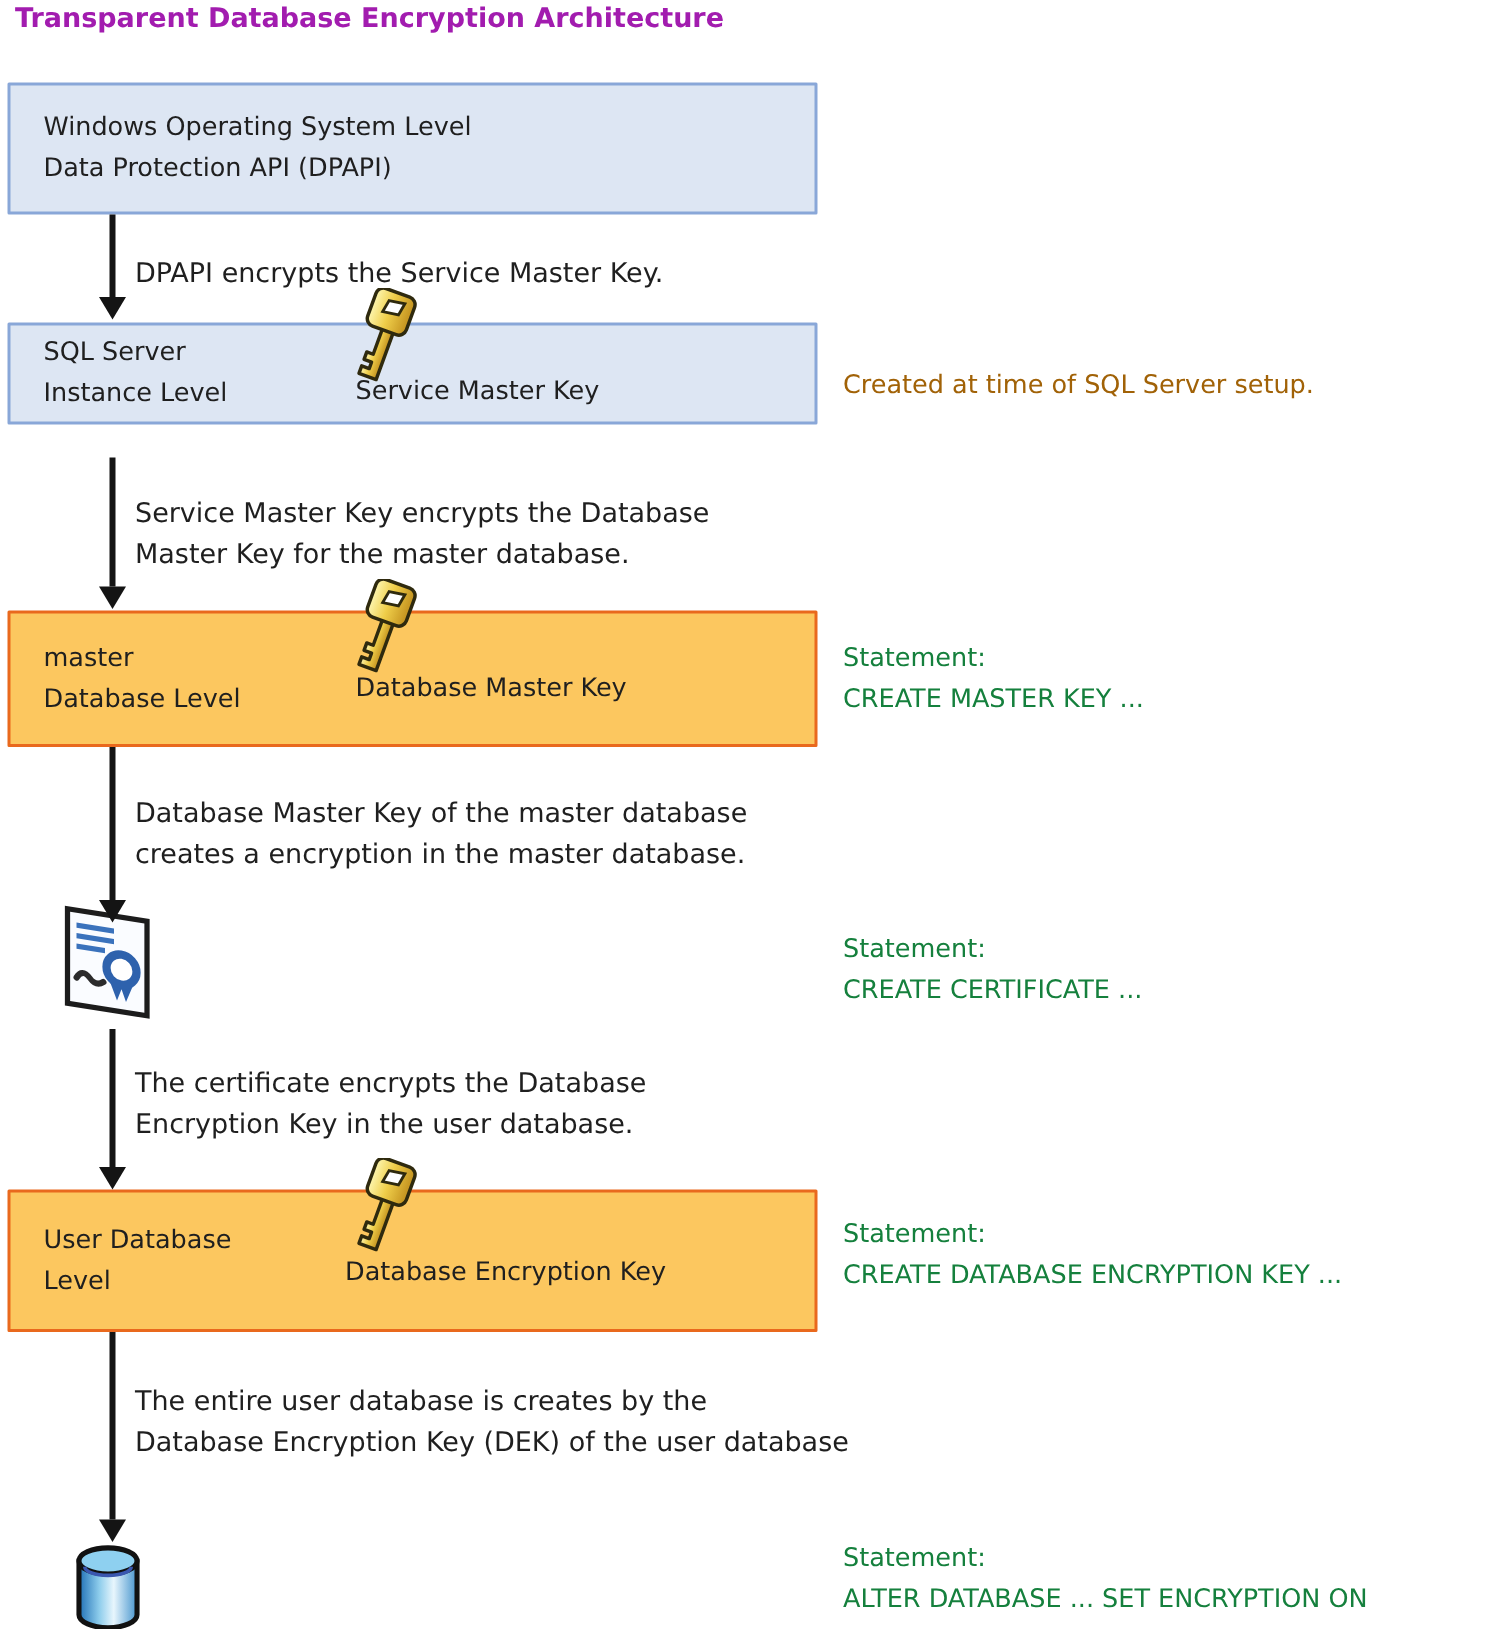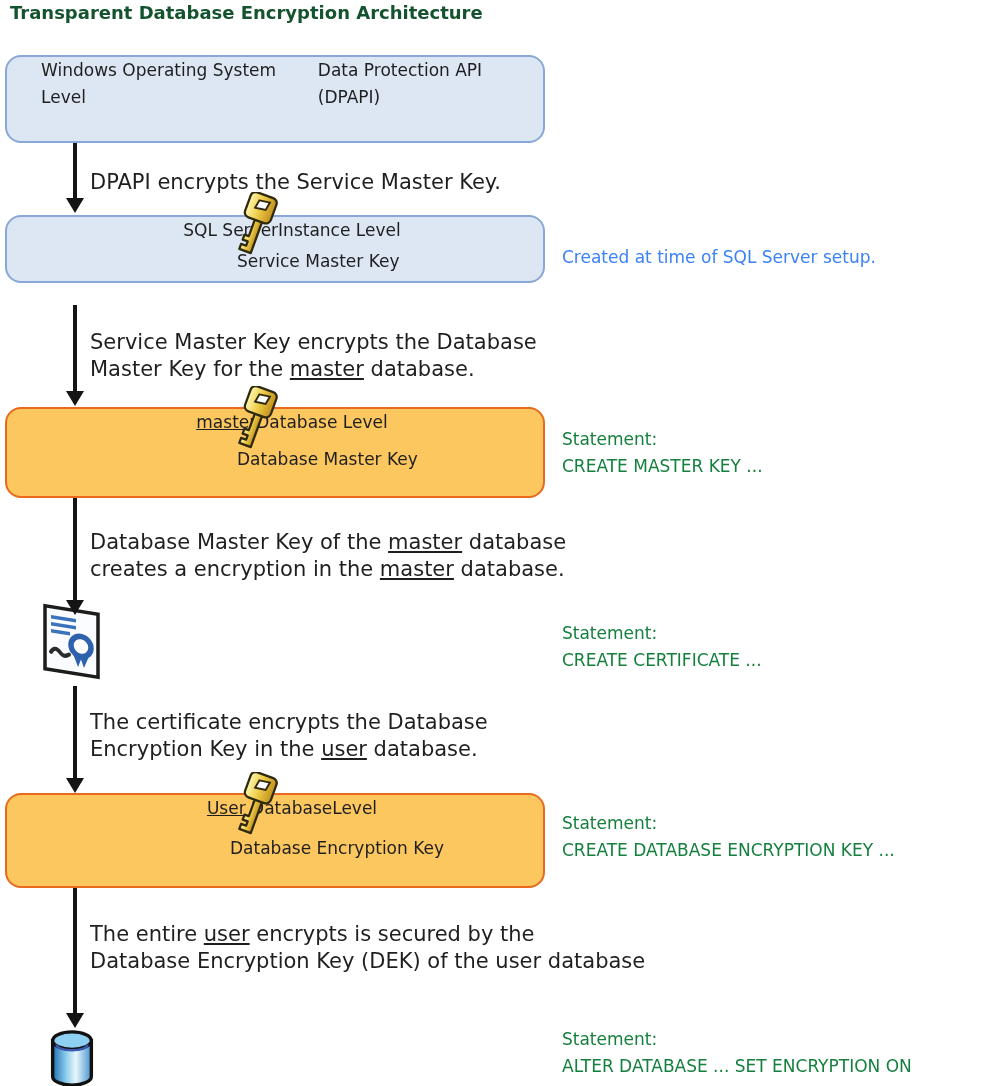--- a/index.html
+++ b/index.html
@@ -1,38 +1,38 @@
 <!DOCTYPE html>
 <html><head>
 <meta charset="utf-8">
 <style>
   html,body{margin:0;padding:0;background:#ffffff;}
   #stage{
     position:relative;width:1008px;height:1086px;overflow:hidden;
     font-family:"DejaVu Sans","Liberation Sans",sans-serif;
     color:#1f1f1f;background:#ffffff;
   }
-  .title{position:absolute;left:10px;top:2px;font-size:18px;font-weight:bold;color:#14532d;}
+  .title{position:absolute;left:10px;top:2px;font-size:18px;font-weight:bold;color:#a21caf;}
   .box{
-    position:absolute;left:5px;width:540px;border-radius:16px;border:2px solid;
-    box-sizing:border-box;display:flex;flex-direction:row;justify-content:center;
-    padding-left:34px;font-size:17px;line-height:27px;
+    position:absolute;left:5px;width:540px;border-radius:1px;border:2px solid;
+    box-sizing:border-box;display:flex;flex-direction:column;justify-content:center;
+    padding-left:22px;font-size:17px;line-height:27px;
   }
   .box.blue{background:#dde6f3;border-color:#89a7d8;}
   .box.orange{background:#fcc75f;border-color:#e9691d;}
-  .u{text-decoration:underline;}
+  .u{}
   .vline{position:absolute;left:73px;width:4px;background:#141414;}
   .ahead{position:absolute;left:66px;width:0;height:0;
     border-left:9px solid transparent;border-right:9px solid transparent;
     border-top:15px solid #141414;z-index:3;}
-  .alabel{position:absolute;left:90px;font-size:21px;line-height:27px;white-space:nowrap;}
+  .alabel{position:absolute;left:90px;font-size:18px;line-height:27px;white-space:nowrap;}
   .keylabel{position:absolute;font-size:17px;white-space:nowrap;z-index:4;}
   .keyicon{position:absolute;z-index:4;}
   .stmt{position:absolute;left:562px;font-size:17px;line-height:27px;white-space:nowrap;color:#15803d;}
-  .note{position:absolute;left:562px;font-size:17px;white-space:nowrap;color:#3b82f6;}
+  .note{position:absolute;left:562px;font-size:17px;white-space:nowrap;color:#a16207;}
   .icon-abs{position:absolute;z-index:2;}
 </style>
 </head>
 <body>
 
 <div id="stage">
 
   <svg width="0" height="0" style="position:absolute" aria-hidden="true">
     <defs>
       <linearGradient id="goldGrad" x1="0" y1="0" x2="1" y2="0">
@@ -155,21 +155,21 @@
   <div class="keylabel" style="left:230px;top:838px;">Database Encryption Key</div>
   <div class="stmt" style="top:810px;">
     <div>Statement:</div>
     <div>CREATE DATABASE ENCRYPTION KEY ...</div>
   </div>
 
   <div class="vline" style="top:888px;height:125px;"></div>
   <div class="ahead" style="top:1013px;"></div>
   <div class="alabel" style="top:921px;">
     <div>
-      <span>The entire </span><span class="u">user</span><span> encrypts is secured by the</span>
+      <span>The entire </span><span class="u">user</span><span> database is creates by the</span>
     </div>
     <div>
       <span>Database Encryption Key (DEK) of the user database</span>
     </div>
   </div>
 
   <svg class="icon-abs" style="left:46px;top:1029px;" width="52" height="60" viewBox="0 0 52 62">
     <path d="M6 12 V49 A20 9 0 0 0 46 49 V12 Z" fill="url(#dbGrad)" stroke="#111111" stroke-width="3.5"></path>
     <ellipse cx="26" cy="12" rx="20" ry="9" fill="#8ed0f0" stroke="#111111" stroke-width="3.5"></ellipse>
     <path d="M10 16 A16 6 0 0 0 42 16" stroke="#3a57b0" stroke-width="2.5" fill="none"></path>

